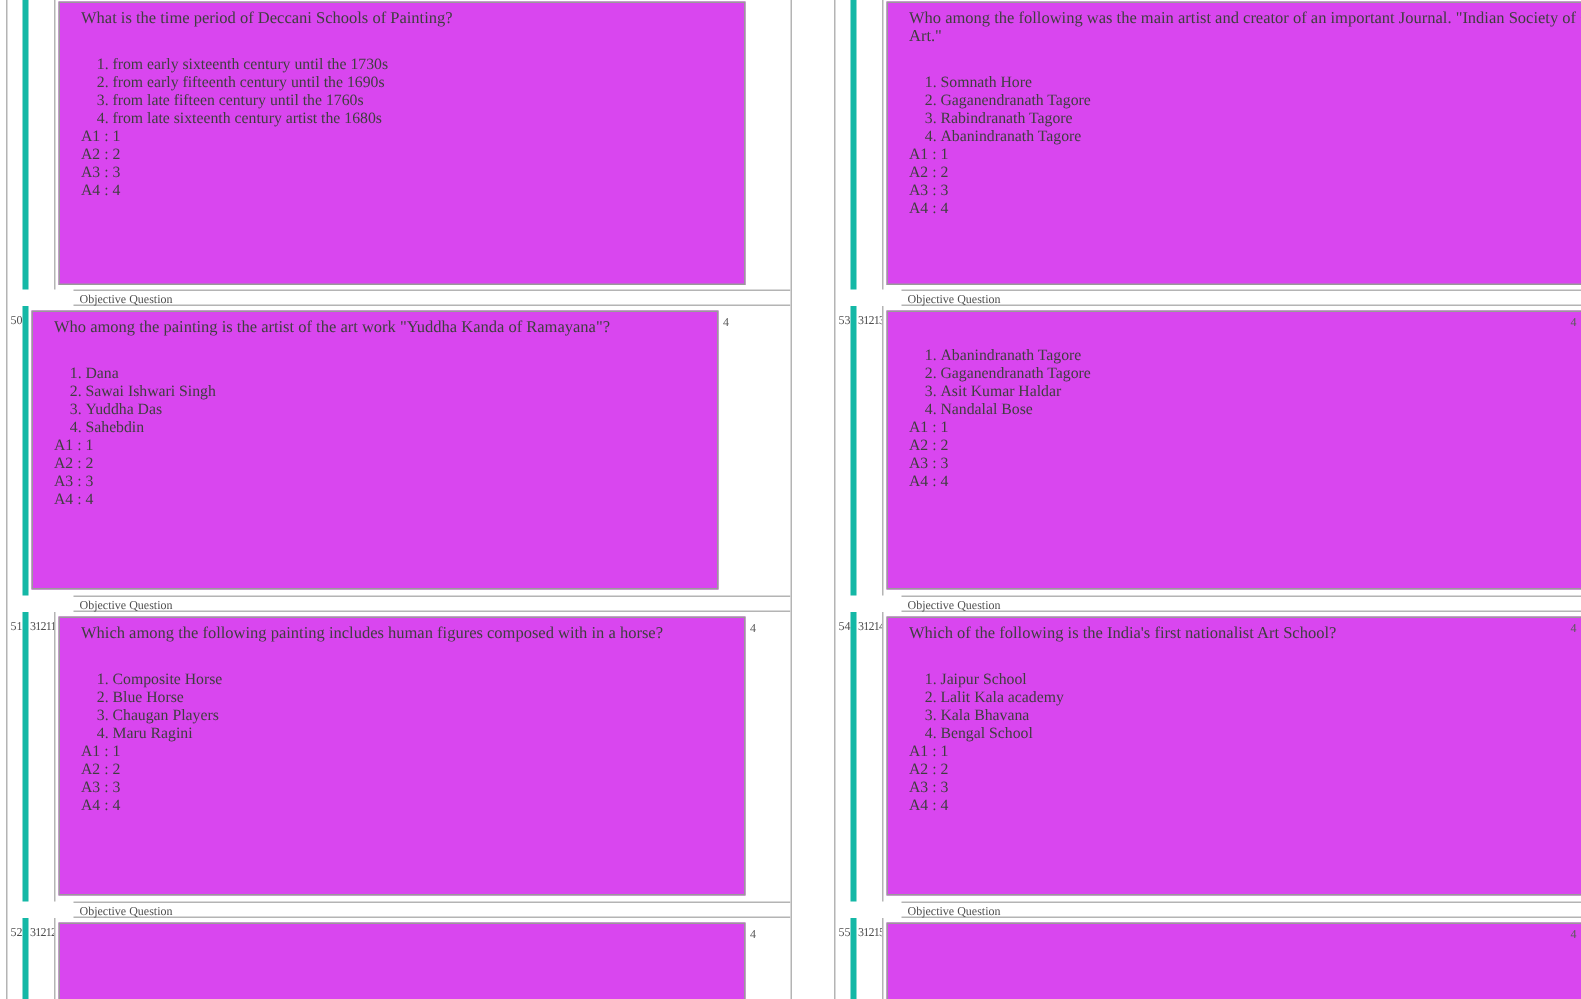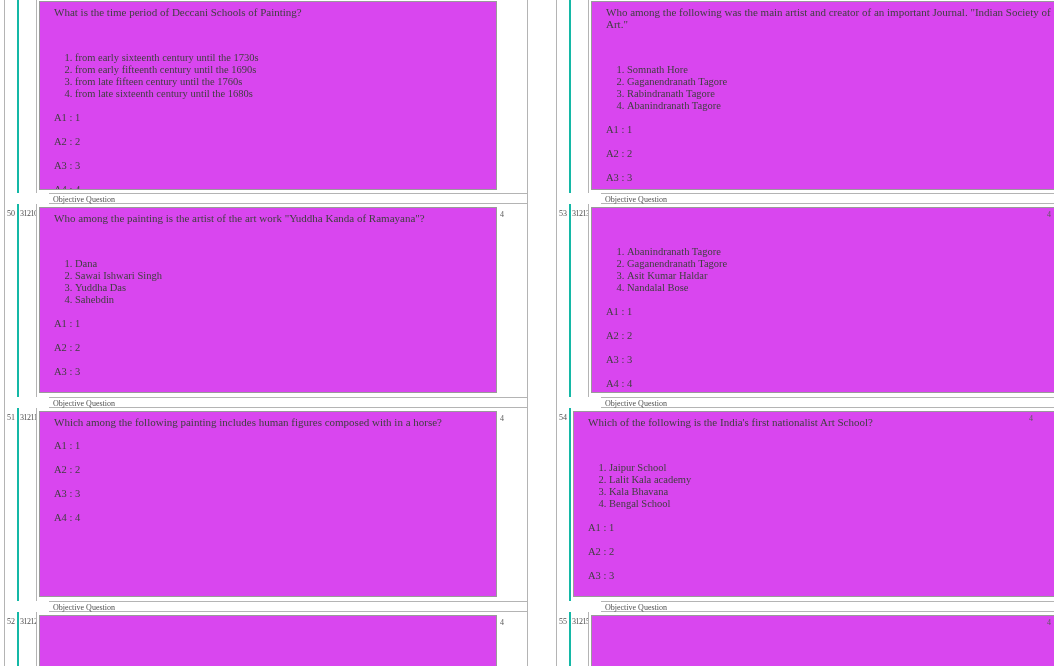--- a/index.html
+++ b/index.html
@@ -17,21 +17,21 @@
     height: 666px;
     background: #fff;
     overflow: hidden;
     border-left: 1px solid #b4b4b4;
   }
   #page-left  { left: 4px;   width: 524px; border-right: 1px solid #b4b4b4; }
   #page-right { left: 556px; width: 520px; }
 
   .main-row { display: flex; height: 193px; }
   .cell-sr  {
-    width: 14px; border-right: 2px solid #14b8a6;
+    width: 14px; border-right: 4px solid #14b8a6;
     font-size: 8px; color: #4f4f4f; padding: 5px 0 0 2px;
   }
   .cell-qid {
     width: 18px; border-right: 1px solid #b4b4b4;
     font-size: 8px; color: #4f4f4f; padding: 5px 0 0 1px;
     letter-spacing: -0.5px; overflow: hidden; white-space: nowrap;
   }
   .cell-q { flex: 1; position: relative; }
 
   .qbox {
@@ -46,26 +46,26 @@
   .rec-first .qbox { top: 1px; height: 189px; }
 
   .clip-glyph {
     position: absolute; top: 6px; left: 463px;
     font-size: 8px; color: #5a5a5a;
   }
   #page-right .clip-glyph { left: 458px; }
 
   .qtext { font-size: 11px; line-height: 12px; }
   .opts {
-    margin-top: 34px;
+    margin-top: 20px;
     padding-left: 21px;
     font-size: 10.5px; line-height: 12px;
     list-style-type: decimal;
   }
-  .ans { font-size: 10.5px; line-height: 12px; height: 12px; margin-top: 12px; }
+  .ans { font-size: 10.5px; line-height: 12px; height: 12px; }
 
   .type-row {
     height: 11px;
     border-top: 1px solid #b4b4b4;
     border-bottom: 1px solid #b4b4b4;
     font-size: 8px; color: #4f4f4f;
     padding: 1px 0 0 4px;
     line-height: 9px;
     margin-left: 44px;
   }
@@ -79,36 +79,35 @@
     <div class="main-row">
       <div class="cell-sr"></div>
       <div class="cell-qid"></div>
       <div class="cell-q">
         <div class="qbox">
           <div class="qtext">What is the time period of Deccani Schools of Painting?</div>
           <ol class="opts">
             <li>from early sixteenth century until the 1730s</li>
             <li>from early fifteenth century until the 1690s</li>
             <li>from late fifteen century until the 1760s</li>
-            <li>from late sixteenth century until the 1680s</li>
+            <li>from late sixteenth century artist the 1680s</li>
           </ol>
           <div class="ans">A1 : 1</div>
           <div class="ans">A2 : 2</div>
           <div class="ans">A3 : 3</div>
           <div class="ans">A4 : 4</div>
         </div>
       </div>
     </div>
     <div class="type-row">Objective Question</div>
   </div>
 
   <div class="record">
     <div class="main-row">
       <div class="cell-sr">50</div>
-      <div class="cell-qid">31210</div>
       <div class="cell-q">
         <div class="qbox">
           <div class="qtext">Who among the painting is the artist of the art work "Yuddha Kanda of Ramayana"?</div>
           <ol class="opts">
             <li>Dana</li>
             <li>Sawai Ishwari Singh</li>
             <li>Yuddha Das</li>
             <li>Sahebdin</li>
           </ol>
           <div class="ans">A1 : 1</div>
@@ -122,20 +121,26 @@
     <div class="type-row">Objective Question</div>
   </div>
 
   <div class="record">
     <div class="main-row">
       <div class="cell-sr">51</div>
       <div class="cell-qid">31211</div>
       <div class="cell-q">
         <div class="qbox">
           <div class="qtext">Which among the following painting includes human figures composed with in a horse?</div>
+          <ol class="opts">
+            <li>Composite Horse</li>
+            <li>Blue Horse</li>
+            <li>Chaugan Players</li>
+            <li>Maru Ragini</li>
+          </ol>
           <div class="ans">A1 : 1</div>
           <div class="ans">A2 : 2</div>
           <div class="ans">A3 : 3</div>
           <div class="ans">A4 : 4</div>
         </div>
         <span class="clip-glyph">4</span>
       </div>
     </div>
     <div class="type-row">Objective Question</div>
   </div>
@@ -198,20 +203,21 @@
         </div>
         <span class="clip-glyph">4</span>
       </div>
     </div>
     <div class="type-row">Objective Question</div>
   </div>
 
   <div class="record">
     <div class="main-row">
       <div class="cell-sr">54</div>
+      <div class="cell-qid">31214</div>
       <div class="cell-q">
         <div class="qbox">
           <div class="qtext">Which of the following is the India's first nationalist Art School?</div>
           <ol class="opts">
             <li>Jaipur School</li>
             <li>Lalit Kala academy</li>
             <li>Kala Bhavana</li>
             <li>Bengal School</li>
           </ol>
           <div class="ans">A1 : 1</div>

